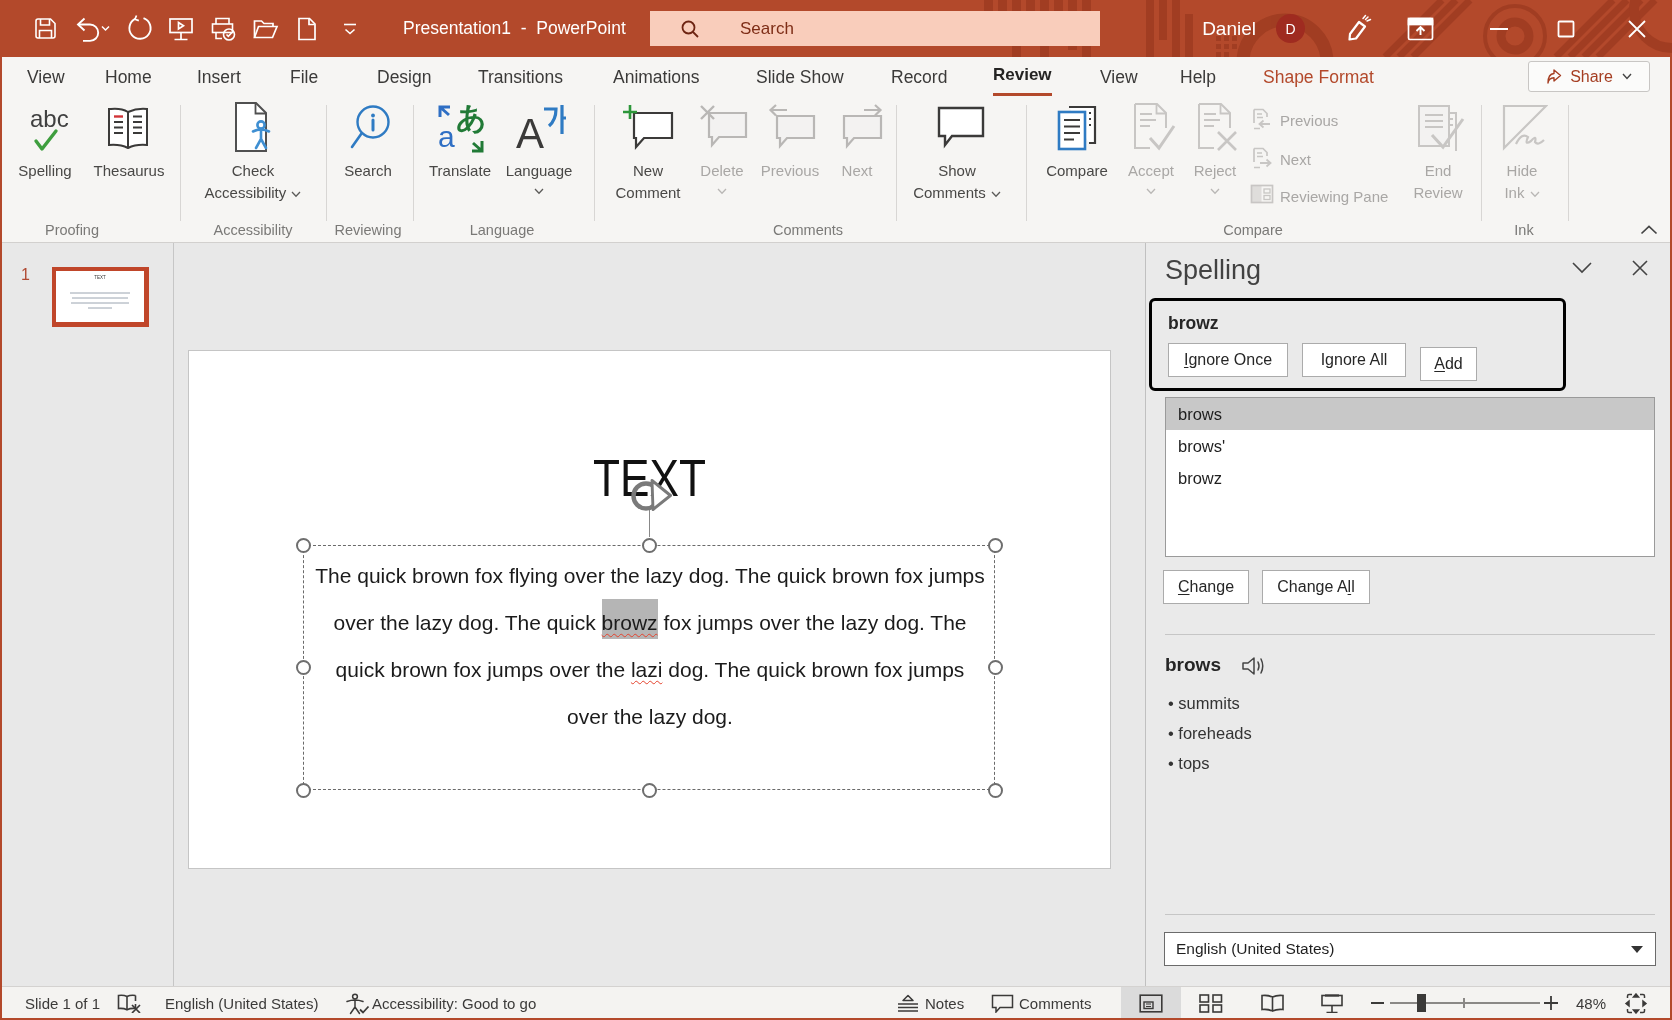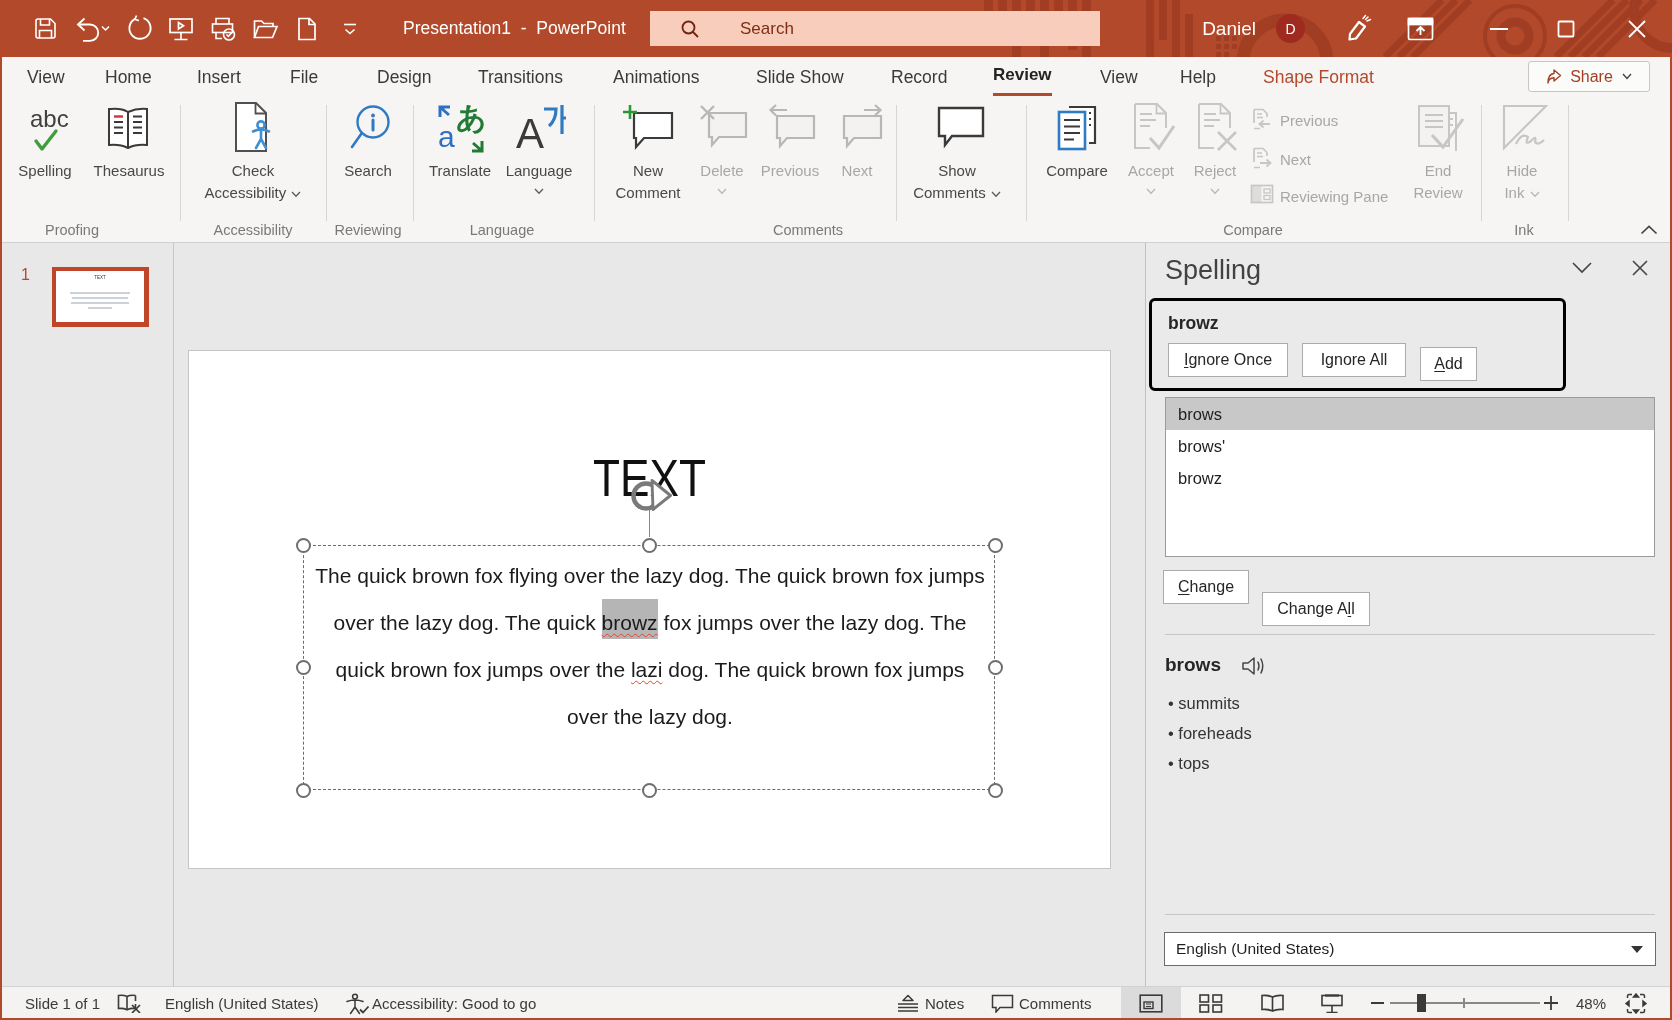--- a/index.html
+++ b/index.html
@@ -475,21 +475,21 @@
           </div>
       </div>
       <div id="suglist">
         <div class="sugrow sel">brows</div>
         <div class="sugrow">brows'</div>
         <div class="sugrow">browz</div>
       </div>
       <div class="pbtn" style="left:17px; top:327px; width:86px;">
           <span><span class="u">C</span>hange</span>
         </div>
-      <div class="pbtn" style="left:116px; top:327px; width:108px;margin-top:22px;">
+      <div class="pbtn" style="left:116px; top:327px; width:108px;">
           <span>Change A<span class="u">l</span>l</span>
         </div>
       <div id="sep1"></div>
       <div id="defword">brows</div>
       <svg style="position:absolute; left:95px; top:412px;" width="26" height="22" viewBox="0 0 26 22">
           <path d="M2 8 L7 8 L13 3 L13 19 L7 14 L2 14 Z" fill="none" stroke="#444" stroke-width="1.5" stroke-linejoin="round"></path>
           <path d="M17 7 Q19 11 17 15 M20 4 Q23.5 11 20 18" fill="none" stroke="#444" stroke-width="1.5" stroke-linecap="round"></path>
         </svg>
       <div class="defitem" style="top:451px;">•&nbsp;summits</div>
       <div class="defitem" style="top:481px;">•&nbsp;foreheads</div>

